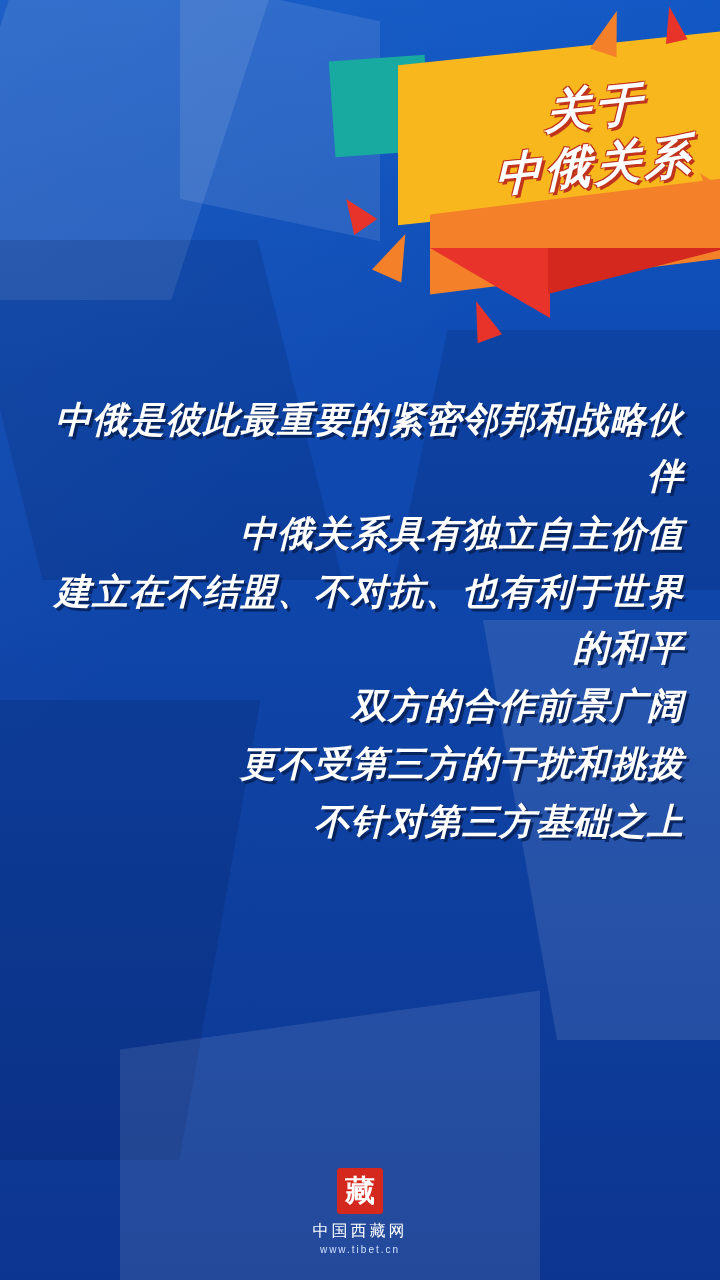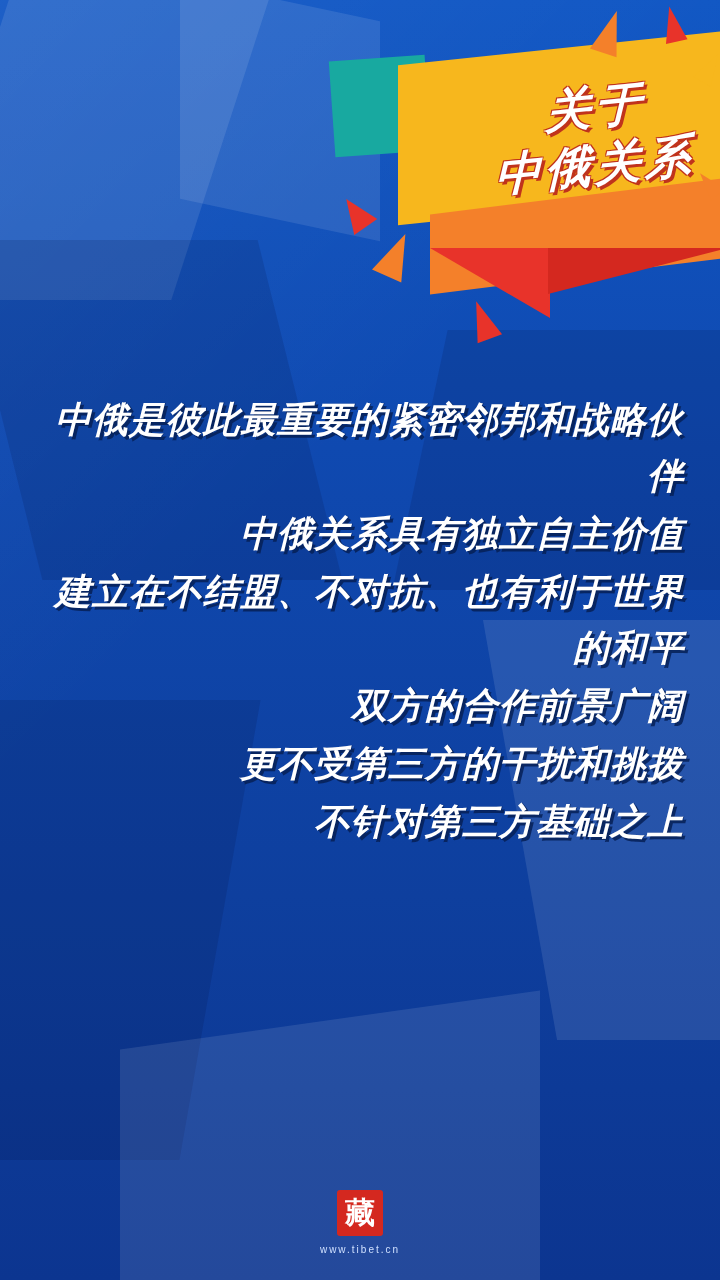--- a/index.html
+++ b/index.html
@@ -201,16 +201,17 @@
     <p class="para">中俄是彼此最重要的紧密邻邦和战略伙伴</p>
     <p class="para">中俄关系具有独立自主价值</p>
     <p class="para">建立在不结盟、不对抗、也有利于世界的和平</p>
     <p class="para">双方的合作前景广阔</p>
     <p class="para">更不受第三方的干扰和挑拨</p>
     <p class="para">不针对第三方基础之上</p>
   </div>
 
   <div class="footer">
     <div class="logo-mark">藏</div>
+    <div class="site-name">中国西藏网</div>
     <div class="site-url">www.tibet.cn</div>
   </div>
 
 </div>
 
 </body></html>

